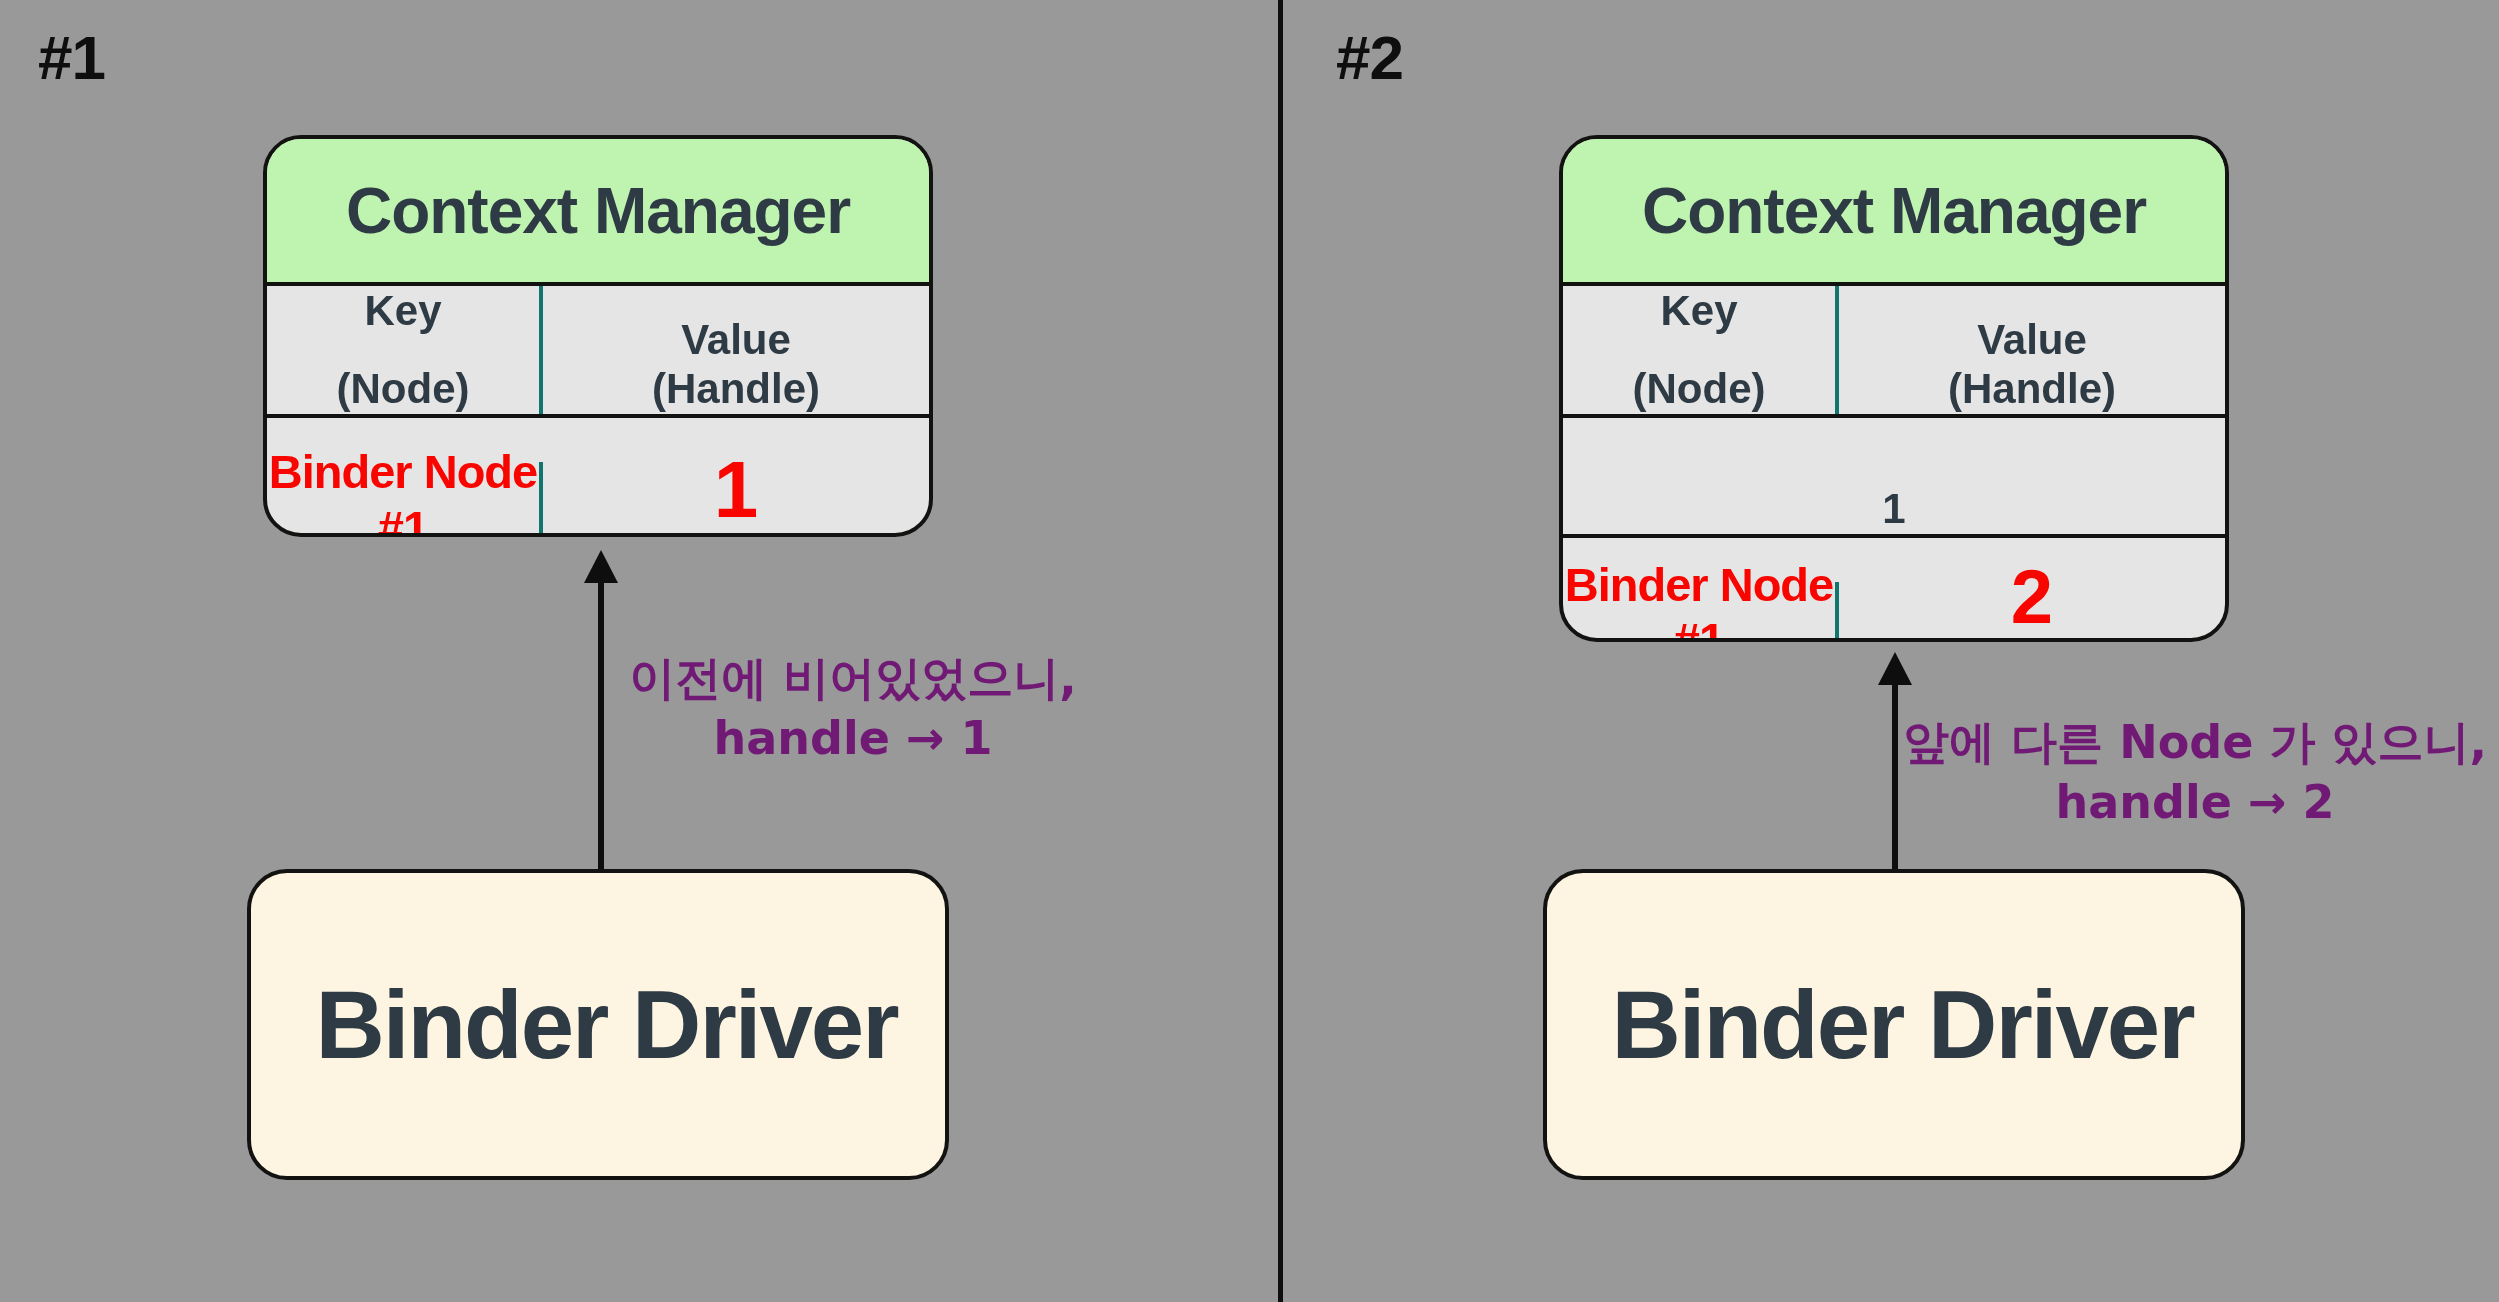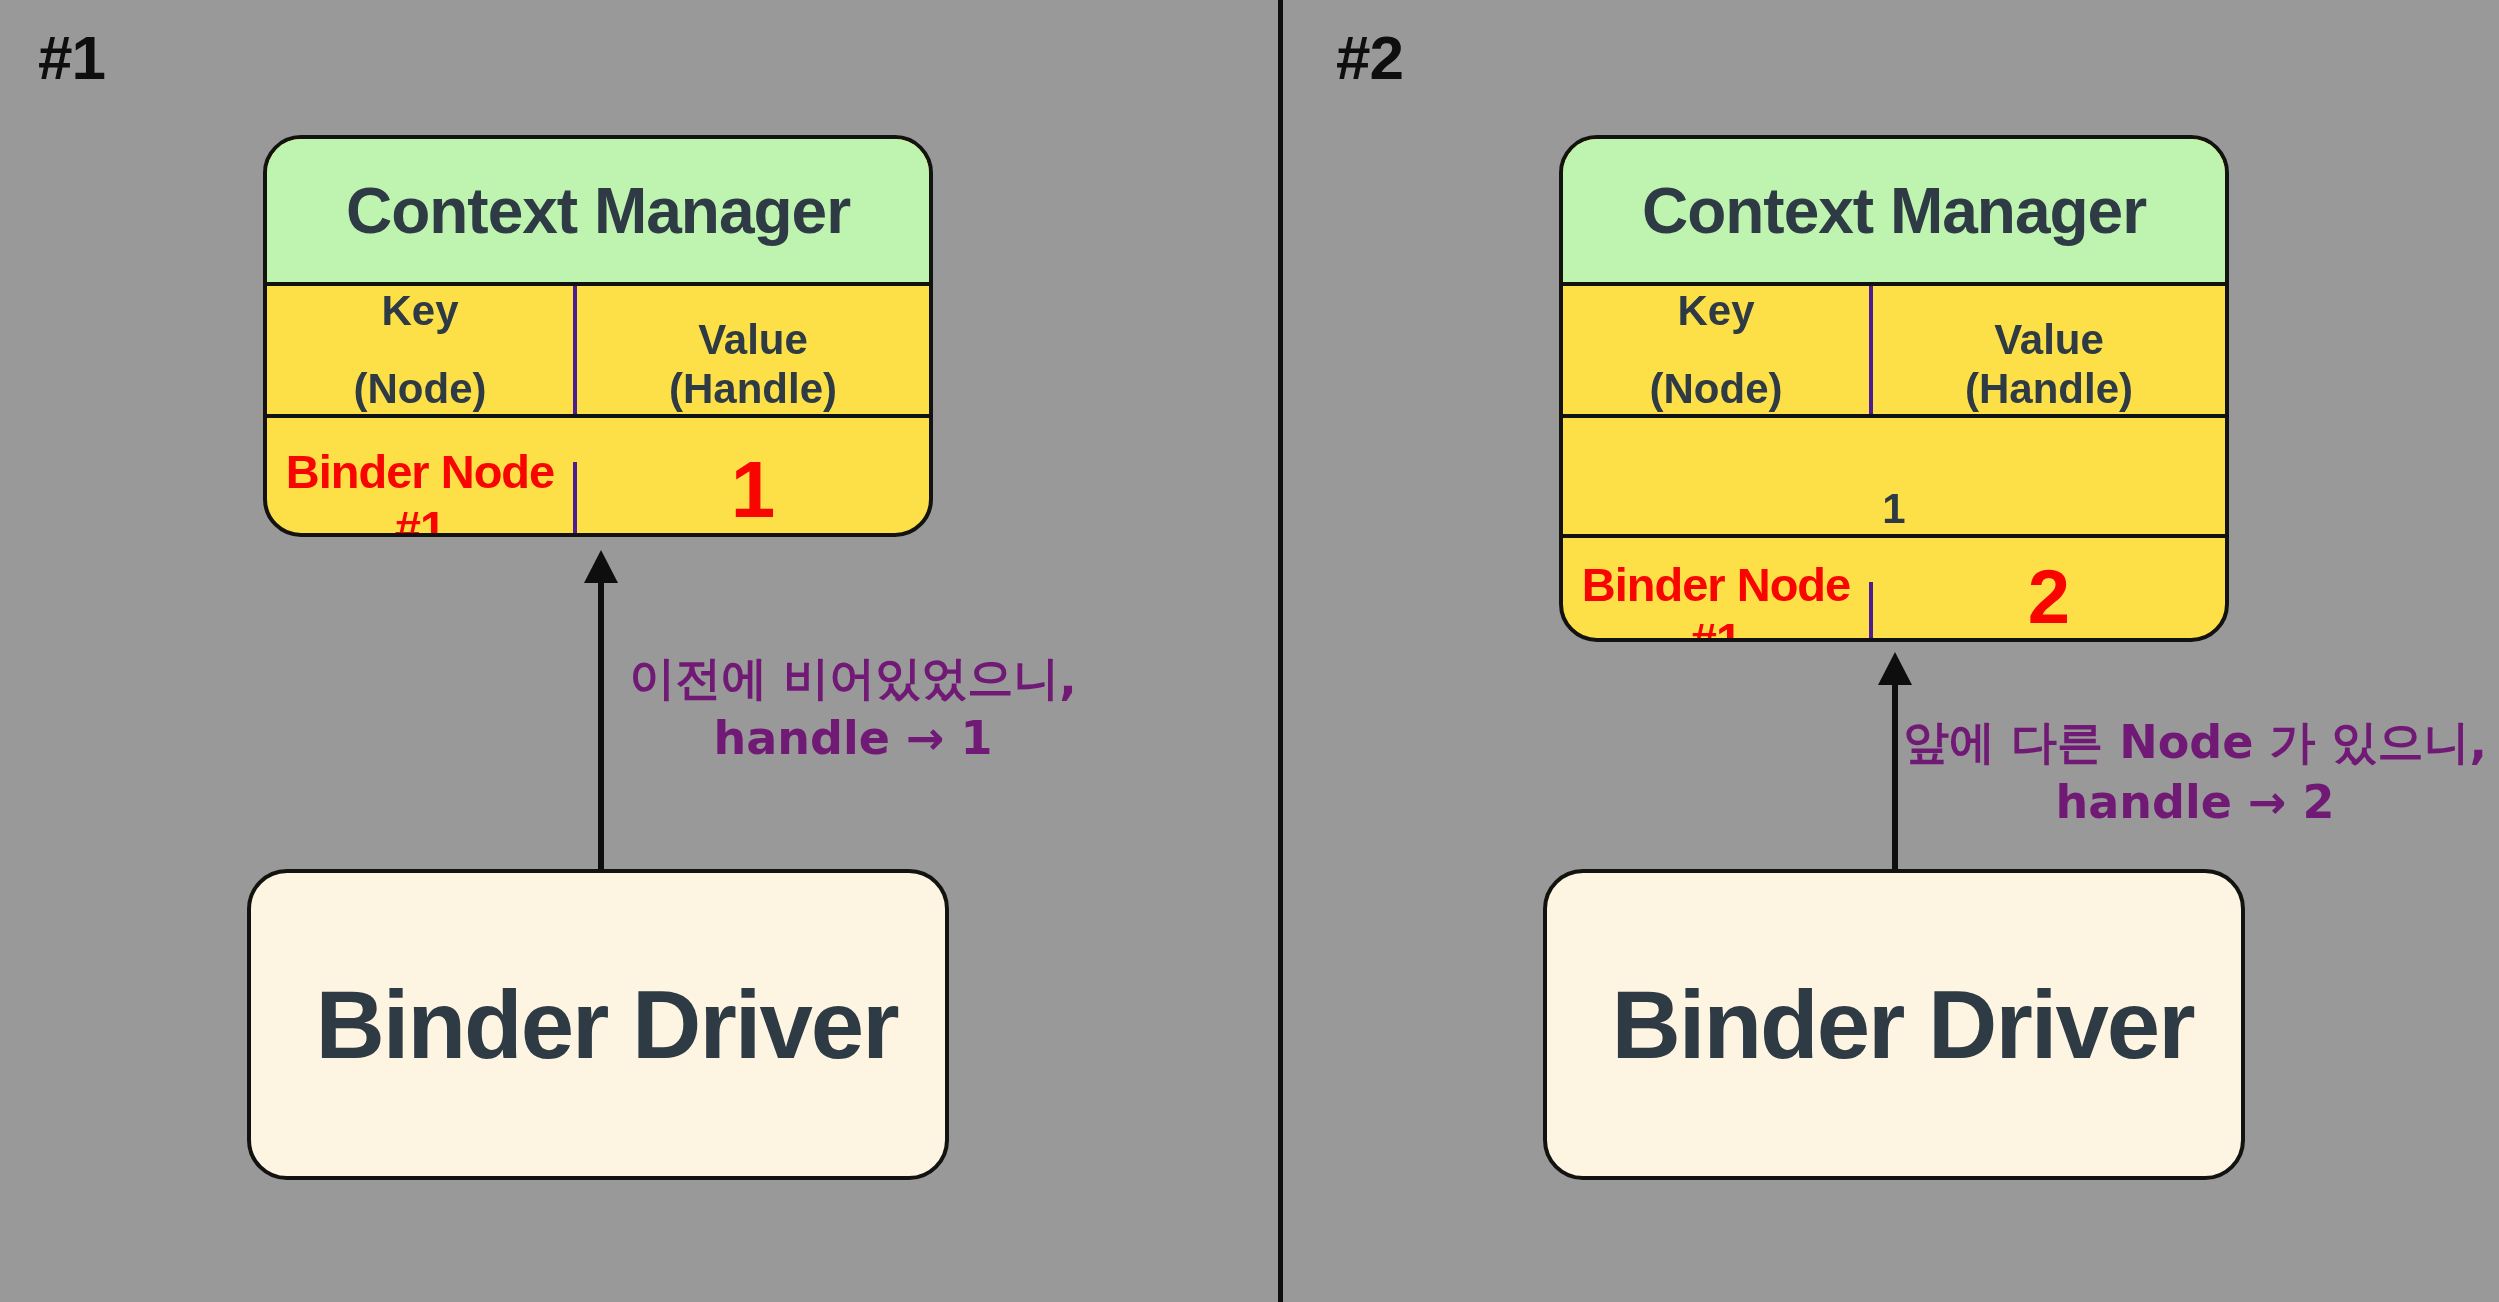--- a/index.html
+++ b/index.html
@@ -19,41 +19,41 @@
 
   
   .panel-label {
     position:absolute; top:22px;
     font-size:62px; font-weight:800; color:#0e0e0e; letter-spacing:-1px;
   }
 
   
   .cm-table {
     position:absolute; width:670px;
-    background:#fde047;
+    background:#e5e5e5;
     border:4px solid #121210; border-radius:38px;
     overflow:hidden;
     display:flex; flex-direction:column;
   }
   .cm-title {
     height:147px; flex:none;
     background:#bff3b0;
     border-bottom:4px solid #121210;
     display:flex; align-items:center; justify-content:center;
     font-size:64px; font-weight:bold; letter-spacing:-1px;
   }
   .cm-headrow, .cm-row { display:flex; flex:none; }
   .cm-headrow { height:132px; border-bottom:4px solid #121210; }
   .cm-row { border-bottom:4px solid #121210; }
   .cm-row:last-child { border-bottom:none; }
   .cell {
     display:flex; flex-direction:column; align-items:center; justify-content:center;
     text-align:center; line-height:1.18;
   }
-  .cell-key { width:310px; flex:none; border-right:4px solid #4c1d95;gap:28px; }
+  .cell-key { width:276px; flex:none; border-right:4px solid #0f766e;gap:28px; }
   .cell-value { flex:1;justify-content:flex-end; }
   .head-txt { font-size:42px; font-weight:bold; }
   .key-dark { font-size:38px; font-weight:bold; color:#2e3a44; padding:0 14px; }
   .key-red  { font-size:47px; font-weight:bold; color:#f90500; letter-spacing:-1px;margin-top:44px; }
   .val-big-red   { font-size:80px; font-weight:bold; color:#f90500; }
   .val-small-dark{ font-size:42px; font-weight:bold; color:#2e3a44; }
 
   
   .arrow { position:absolute; width:34px; }
   .arrow-head {

